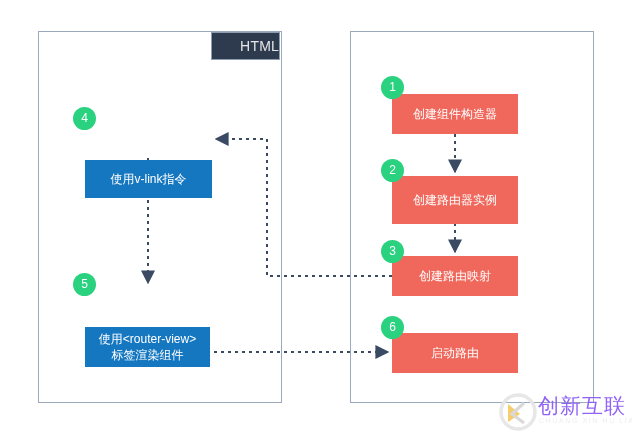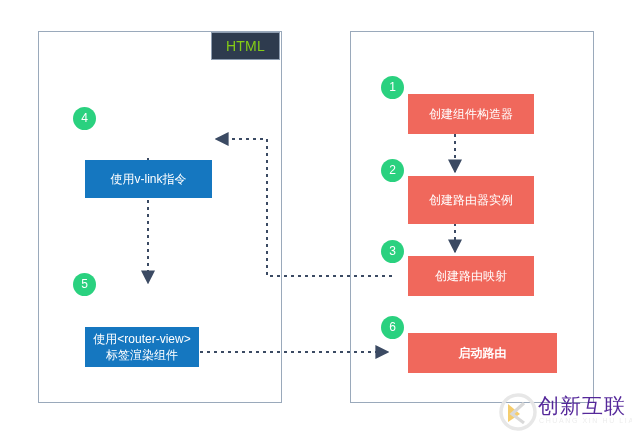--- a/index.html
+++ b/index.html
@@ -26,45 +26,45 @@
     background: #ffffff;
     box-sizing: border-box;
   }
   #panel-html   { left: 38px;  top: 31px; width: 244px; height: 372px; }
   #panel-js     { left: 350px; top: 31px; width: 244px; height: 372px; }
 
   .panel-tab {
     position: absolute;
     background: #2e3b4e;
     border: 1px solid #8e9db0;
-    color: #84cc16;
+    color: #e5e5e5;
     font-size: 14px;
     line-height: 26px;
-    text-align: center;
+    text-align: right;
     box-sizing: border-box;
     letter-spacing: 0.2px;
   }
   #tab-html { left: 211px; top: 32px; width: 69px; height: 28px; }
   #tab-js   { left: 517px; top: 32px; width: 76px; height: 28px; }
 
   
   .node {
     position: absolute;
     box-sizing: border-box;
     color: #ffffff;
     display: flex;
     align-items: center;
     justify-content: center;
     text-align: center;
     font-size: 12px;
     line-height: 16px;
     padding: 2px 6px;
   }
   .node.blue { background: #1577c0; margin-top: 40px; }
-  .node.red  { background: #f0685c; margin-left: 16px; }
+  .node.red  { background: #f0685c; }
 
   .badge {
     position: absolute;
     width: 23px;
     height: 23px;
     border-radius: 50%;
     background: #2ad17f;
     color: #ffffff;
     font-size: 12px;
     line-height: 23px;
@@ -87,21 +87,21 @@
     top: 392px;
     width: 130px;
     height: 46px;
     opacity: 0.95;
   }
   #wm-text {
     position: absolute;
     left: 40px;
     top: 2px;
     font-size: 21px;
-    color: #4c1d95;
+    color: #8b5cf6;
     letter-spacing: 1px;
     line-height: 24px;
     white-space: nowrap;
   }
   #wm-sub {
     position: absolute;
     left: 41px;
     top: 25px;
     font-size: 7px;
     color: #ececec;
@@ -150,27 +150,27 @@
   <div class="node red" style="left:392px; top:256px; width:126px; height:40px;">
     <span>创建路由映射</span>
   </div>
   <div class="badge" style="left:381px; top:240px;">3</div>
 
   <div class="node blue" style="left:85px; top:120px; width:127px; height:38px;">
     <span>使用v-link指令</span>
   </div>
   <div class="badge" style="left:73px; top:107px;">4</div>
 
-  <div class="node blue" style="left:85px; top:287px; width:114px; height:40px; white-space:pre-line;">
+  <div class="node blue" style="left:85px; top:287px; width:125px; height:40px; white-space:pre-line;">
     <span>使用&lt;router-view&gt;
 标签渲染组件</span>
   </div>
   <div class="badge" style="left:73px; top:273px;">5</div>
 
-  <div class="node red" style="left:392px; top:333px; width:149px; height:40px;font-weight:bold;">
+  <div class="node red" style="left:392px; top:333px; width:126px; height:40px;">
     <span>启动路由</span>
   </div>
   <div class="badge" style="left:381px; top:316px;">6</div>
 
   <div id="watermark">
     <svg width="40" height="40" viewBox="0 0 40 40">
       <circle cx="20" cy="20" r="17" fill="none" stroke="#e6e6e6" stroke-width="3.5"></circle>
       <path d="M 10 12 L 22 22 L 10 30 Z" fill="#f2c14a" opacity="0.85"></path>
       <path d="M 26 11 L 14 22 L 26 31" fill="none" stroke="#d8d8d8" stroke-width="3.2"></path>
     </svg>

